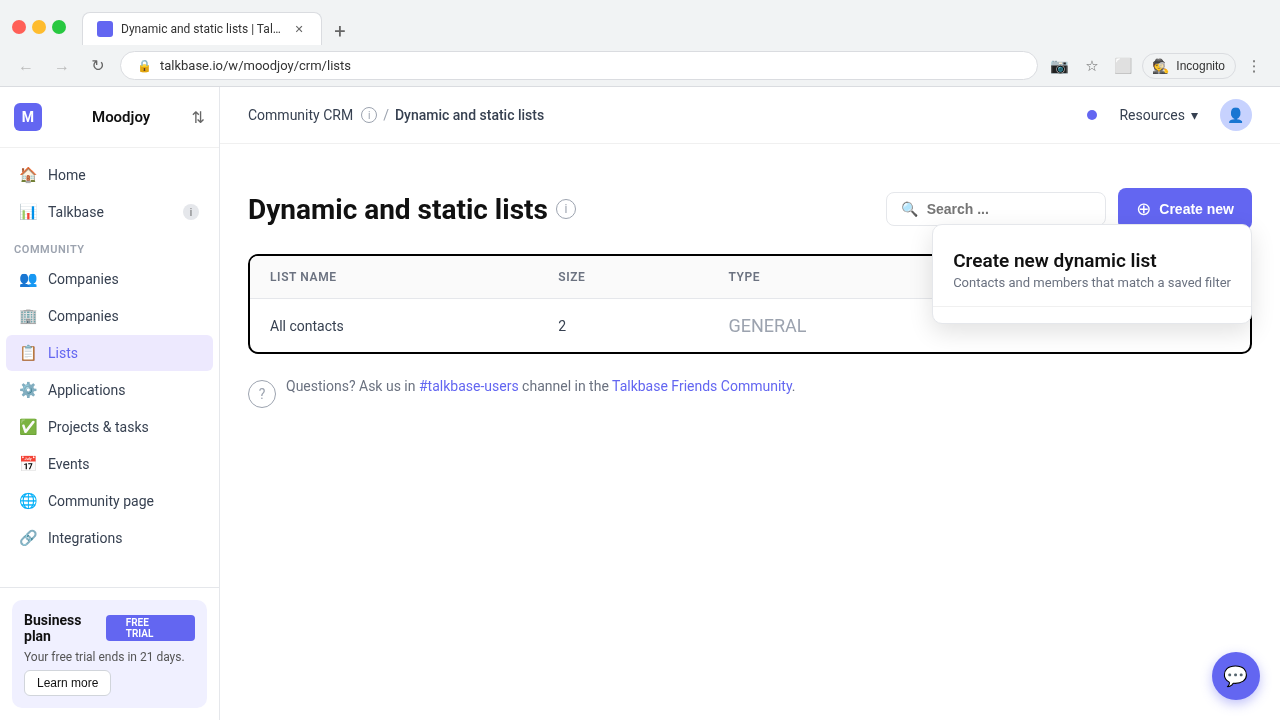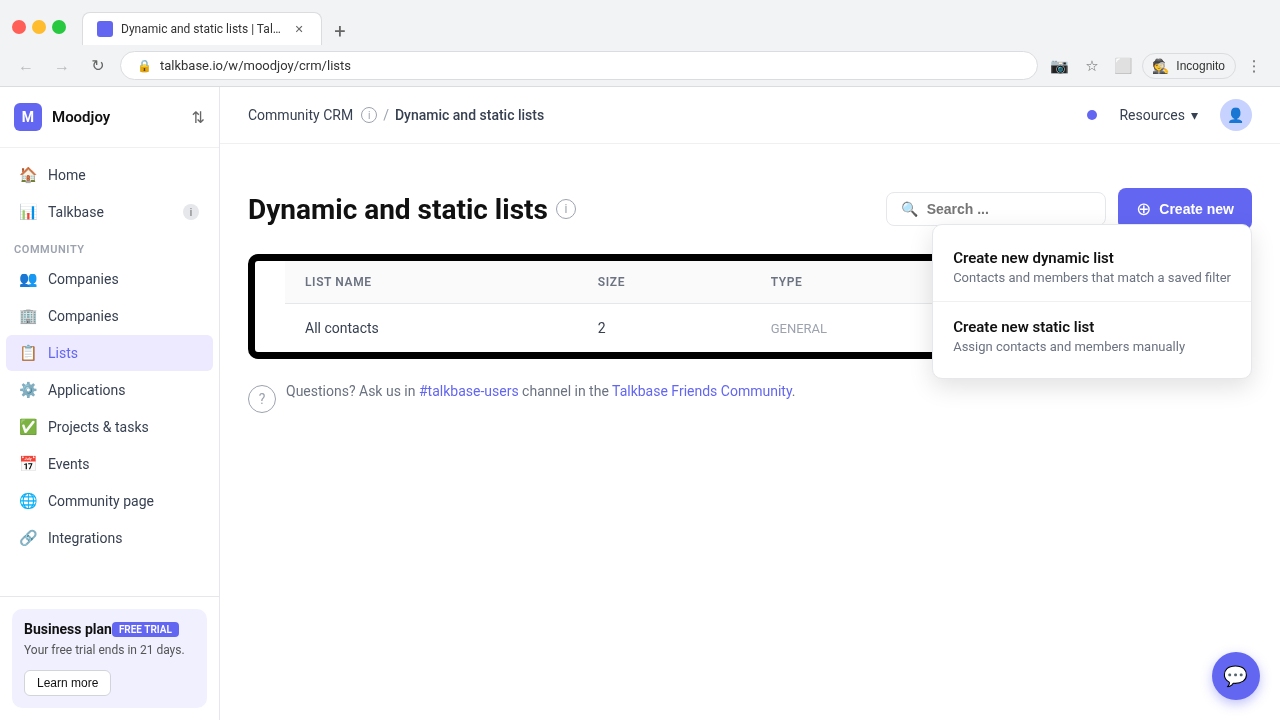--- a/index.html
+++ b/index.html
@@ -30,36 +30,36 @@
     .incognito-btn { display: flex; align-items: center; gap: 6px; padding: 4px 10px; border-radius: 14px; border: 1px solid #dadce0; font-size: 12px; color: #333; cursor: pointer; background: none; }
     .incognito-icon { font-size: 14px; }
 
     
     .app { display: flex; flex: 1; overflow: hidden; }
 
     
     .sidebar { width: 220px; background: #fff; border-right: 1px solid #e5e7eb; display: flex; flex-direction: column; overflow-y: auto; flex-shrink: 0; }
     .sidebar-header { display: flex; align-items: center; gap: 10px; padding: 16px 14px; border-bottom: 1px solid #f0f0f0; }
     .sidebar-logo { width: 28px; height: 28px; background: #6366f1; border-radius: 6px; display: flex; align-items: center; justify-content: center; color: #fff; font-weight: 700; font-size: 14px; }
-    .sidebar-app-name { font-weight: 600; font-size: 15px; color: #111; flex: 1; }
+    .sidebar-app-name { font-weight: 600; font-size: 15px; color: #111; flex: 1; margin-left: 40px; }
     .sidebar-toggle { color: #666; cursor: pointer; font-size: 16px; }
     .sidebar-nav { padding: 8px 0; flex: 1; }
     .nav-item { display: flex; align-items: center; gap: 10px; padding: 9px 14px; cursor: pointer; border-radius: 6px; margin: 1px 6px; color: #374151; font-size: 14px; }
     .nav-item.active { background: #ede9fe; color: #6366f1; }
     .nav-item .nav-icon { width: 18px; height: 18px; display: flex; align-items: center; justify-content: center; font-size: 15px; flex-shrink: 0; }
     .nav-item .nav-label { flex: 1; }
     .nav-item .nav-badge { width: 16px; height: 16px; border-radius: 50%; background: #e5e7eb; display: flex; align-items: center; justify-content: center; font-size: 10px; color: #666; }
     .section-label { font-size: 11px; font-weight: 600; color: #9ca3af; padding: 12px 14px 4px; text-transform: uppercase; letter-spacing: 0.05em; }
 
     .sidebar-footer { padding: 12px; border-top: 1px solid #e5e7eb; }
     .business-plan-card { background: #f0f0ff; border-radius: 10px; padding: 12px; }
-    .bp-header { display: flex; align-items: center; margin-bottom: 6px; }
+    .bp-header { display: flex; align-items: center; justify-content: space-between; margin-bottom: 6px; }
     .bp-title { font-weight: 700; font-size: 14px; color: #111; }
-    .bp-badge { background: #6366f1; color: #fff; font-size: 10px; font-weight: 600; padding: 2px 7px; border-radius: 4px; }
-    .bp-desc { font-size: 12px; color: #555; margin-bottom: 13px; }
+    .bp-badge { background: #6366f1; color: #fff; font-size: 10px; font-weight: 600; padding: 2px 20px; border-radius: 4px; }
+    .bp-desc { font-size: 12px; color: #555; margin-bottom: 6px; }
     .bp-learn { background: #fff; border: 1px solid #d1d5db; color: #111; font-size: 12px; font-weight: 500; padding: 5px 12px; border-radius: 6px; cursor: pointer; }
 
     
     .main { flex: 1; display: flex; flex-direction: column; overflow: hidden; gap: 16px; }
     .topbar { display: flex; align-items: center; justify-content: space-between; padding: 12px 28px; border-bottom: 1px solid #f0f0f0; }
     .breadcrumb { display: flex; align-items: center; gap: 6px; font-size: 14px; color: #374151; }
     .breadcrumb-link { color: #374151; cursor: pointer; }
     .breadcrumb-sep { color: #9ca3af; }
     .breadcrumb-current { color: #374151; font-weight: 500; }
     .breadcrumb-info { width: 16px; height: 16px; border-radius: 50%; border: 1px solid #9ca3af; display: inline-flex; align-items: center; justify-content: center; font-size: 10px; color: #9ca3af; cursor: pointer; margin-left: 2px; }
@@ -74,37 +74,37 @@
     .page-title-wrap { display: flex; align-items: center; gap: 8px; }
     .page-title { font-size: 28px; font-weight: 700; color: #111; }
     .page-title-info { width: 20px; height: 20px; border-radius: 50%; border: 1.5px solid #9ca3af; display: inline-flex; align-items: center; justify-content: center; font-size: 12px; color: #9ca3af; cursor: pointer; }
     .header-actions { display: flex; align-items: center; gap: 12px; }
     .search-bar { display: flex; align-items: center; gap: 8px; background: #fff; border: 1px solid #e5e7eb; border-radius: 8px; padding: 8px 14px; min-width: 220px; }
     .search-icon { color: #9ca3af; font-size: 14px; }
     .search-input { border: none; outline: none; font-size: 14px; color: #374151; background: transparent; width: 160px; font-weight: bold; }
     .create-btn { display: flex; align-items: center; gap: 8px; background: #6366f1; color: #fff; padding: 10px 18px; border-radius: 8px; font-size: 14px; font-weight: 600; cursor: pointer; border: none; }
 
     
-    .table-container { background: #fff; border: 7px solid #000000; border-radius: 10px; overflow: hidden; margin-bottom: 24px; padding-left: 30px; }
+    .table-container { background: #fff; border: 2px solid #000000; border-radius: 10px; overflow: hidden; margin-bottom: 24px; }
     .table { width: 100%; border-collapse: collapse; }
     .table th { text-align: left; padding: 14px 20px; font-size: 12px; font-weight: 600; color: #6b7280; text-transform: uppercase; letter-spacing: 0.05em; border-bottom: 1px solid #e5e7eb; background: #fafafa; }
     .table td { padding: 16px 20px; font-size: 14px; color: #374151; border-bottom: 1px solid #f3f4f6; }
     .table tr:last-child td { border-bottom: none; }
-    .general-badge { color: #9ca3af; font-size: 13px; }
+    .general-badge { color: #9ca3af; font-size: 18px; }
 
     
     .help-note { display: flex; align-items: flex-start; gap: 10px; color: #6b7280; font-size: 14px; margin-top: 12px; }
     .help-icon { width: 28px; height: 28px; border-radius: 50%; border: 1.5px solid #9ca3af; display: flex; align-items: center; justify-content: center; font-size: 14px; color: #9ca3af; flex-shrink: 0; margin-top: 2px; }
     .help-link { color: #6366f1; cursor: pointer; text-decoration: none; }
 
     
     .dropdown-overlay { position: absolute; top: 0; left: 0; right: 0; bottom: 0; pointer-events: none; }
     .dropdown-menu { position: absolute; top: 64px; right: 28px; background: #fff; border: 1px solid #e5e7eb; border-radius: 10px; box-shadow: 0 8px 24px rgba(0,0,0,0.12); padding: 12px 0; min-width: 300px; pointer-events: all; }
     .dropdown-item { padding: 12px 20px; cursor: pointer; }
-    .dropdown-item-title { font-size: 15px; font-weight: 600; color: #111; margin-bottom: 3px; }
+    .dropdown-item-title { font-size: 19px; font-weight: 600; color: #111; margin-bottom: 3px; }
     .dropdown-item-desc { font-size: 13px; color: #6b7280; }
     .dropdown-divider { height: 1px; background: #f0f0f0; margin: 4px 0; }
   </style>
 </head>
 <body>
 
 <div class="browser-chrome">
   <div class="browser-titlebar">
     <div class="browser-controls">
       <button class="browser-btn close"></button>
@@ -280,24 +280,20 @@
         </p>
       </div>
 
       <div class="dropdown-overlay">
         <div class="dropdown-menu">
           <div class="dropdown-item">
             <div class="dropdown-item-title">Create new dynamic list</div>
             <div class="dropdown-item-desc">Contacts and members that match a saved filter</div>
           </div>
           <div class="dropdown-divider"></div>
-          <div class="dropdown-item">
-            <div class="dropdown-item-title">Create new static list</div>
-            <div class="dropdown-item-desc">Assign contacts and members manually</div>
-          </div>
         </div>
       </div>
 
     </div>
   </main>
 </div>
 
 <div style="position:fixed; bottom:20px; right:20px; width:48px; height:48px; background:#6366f1; border-radius:50%; display:flex; align-items:center; justify-content:center; cursor:pointer; box-shadow: 0 4px 12px rgba(99,102,241,0.4); z-index:1000;">
   <span style="font-size:20px;">💬</span>
 </div>

